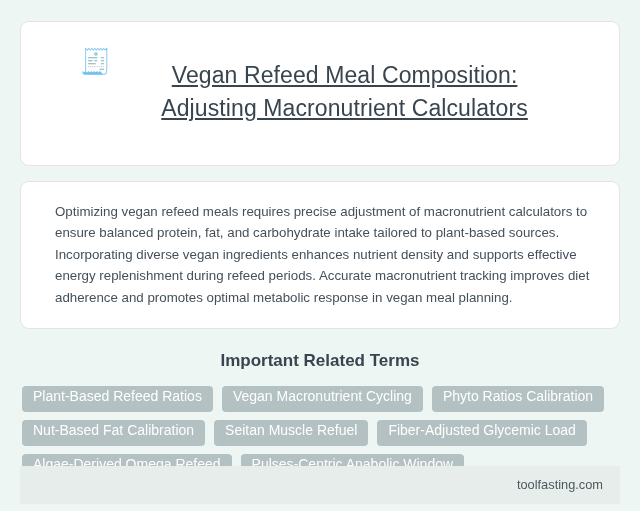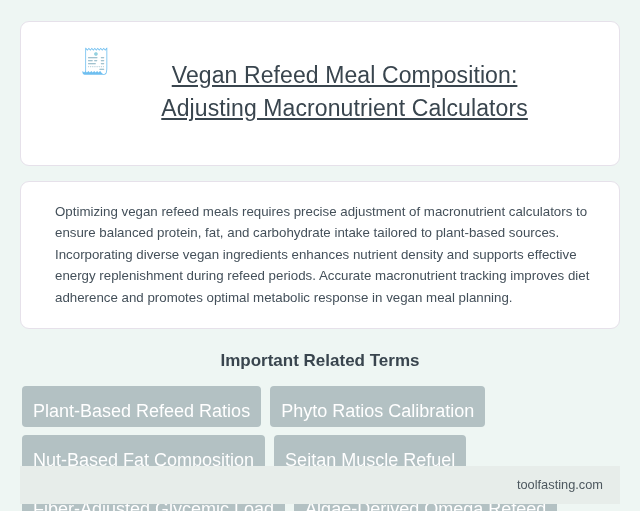--- a/index.html
+++ b/index.html
@@ -91,23 +91,23 @@
   .terms-list {
     display: flex;
     flex-wrap: wrap;
     gap: 8px 9px;
     align-content: flex-start;
     padding: 0 2px;
   }
   .term-pill {
     background: #b3c1c3;
     color: #ffffff;
-    font-size: 18px;
+    font-size: 14px;
     line-height: 15px;
-    padding: 18px 11px 8px 11px;
+    padding: 3px 11px 8px 11px;
     border-radius: 4px;
     white-space: nowrap;
     box-sizing: border-box;
     user-select: none;
   }
 
   
   .footer-bar {
     position: absolute;
     left: 20px;
@@ -140,22 +140,23 @@
   </div>
 
   <div class="card body-card">
     <p class="body-text">Optimizing vegan refeed meals requires precise adjustment of macronutrient calculators to ensure balanced protein, fat, and carbohydrate intake tailored to plant-based sources. Incorporating diverse vegan ingredients enhances nutrient density and supports effective energy replenishment during refeed periods. Accurate macronutrient tracking improves diet adherence and promotes optimal metabolic response in vegan meal planning.</p>
   </div>
 
   <div class="terms-section">
     <h2 class="terms-heading">Important Related Terms</h2>
     <div class="terms-list" id="terms-list">
         <span class="term-pill">Plant-Based Refeed Ratios</span>
+        <span class="term-pill">Vegan Macronutrient Cycling</span>
         <span class="term-pill">Phyto Ratios Calibration</span>
-        <span class="term-pill">Nut-Based Fat Composition</span>
+        <span class="term-pill">Nut-Based Fat Calibration</span>
         <span class="term-pill">Seitan Muscle Refuel</span>
         <span class="term-pill">Fiber-Adjusted Glycemic Load</span>
         <span class="term-pill">Algae-Derived Omega Refeed</span>
         <span class="term-pill">Pulses-Centric Anabolic Window</span>
       </div>
   </div>
 
   <div class="footer-bar">
     <span class="footer-domain">toolfasting.com</span>
   </div>

